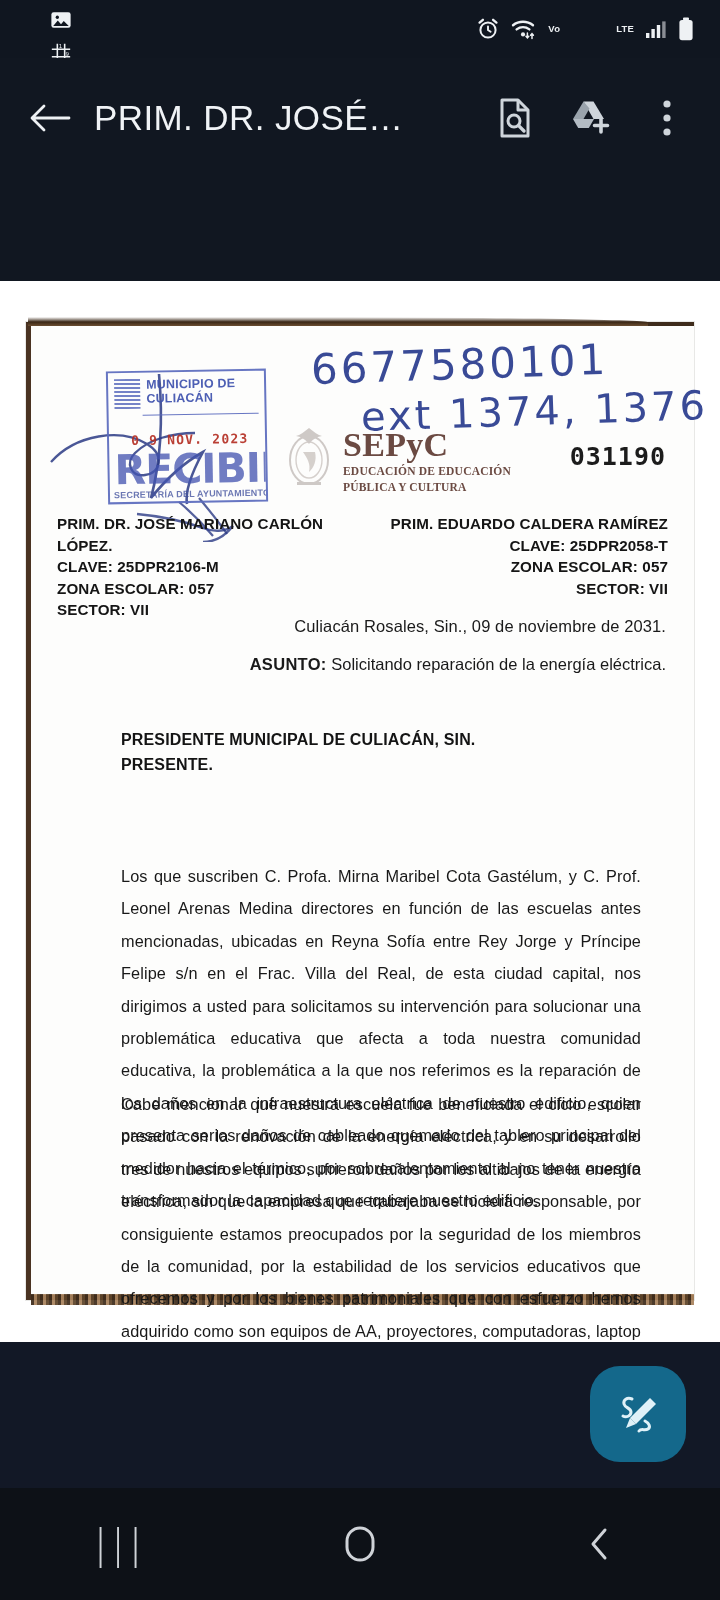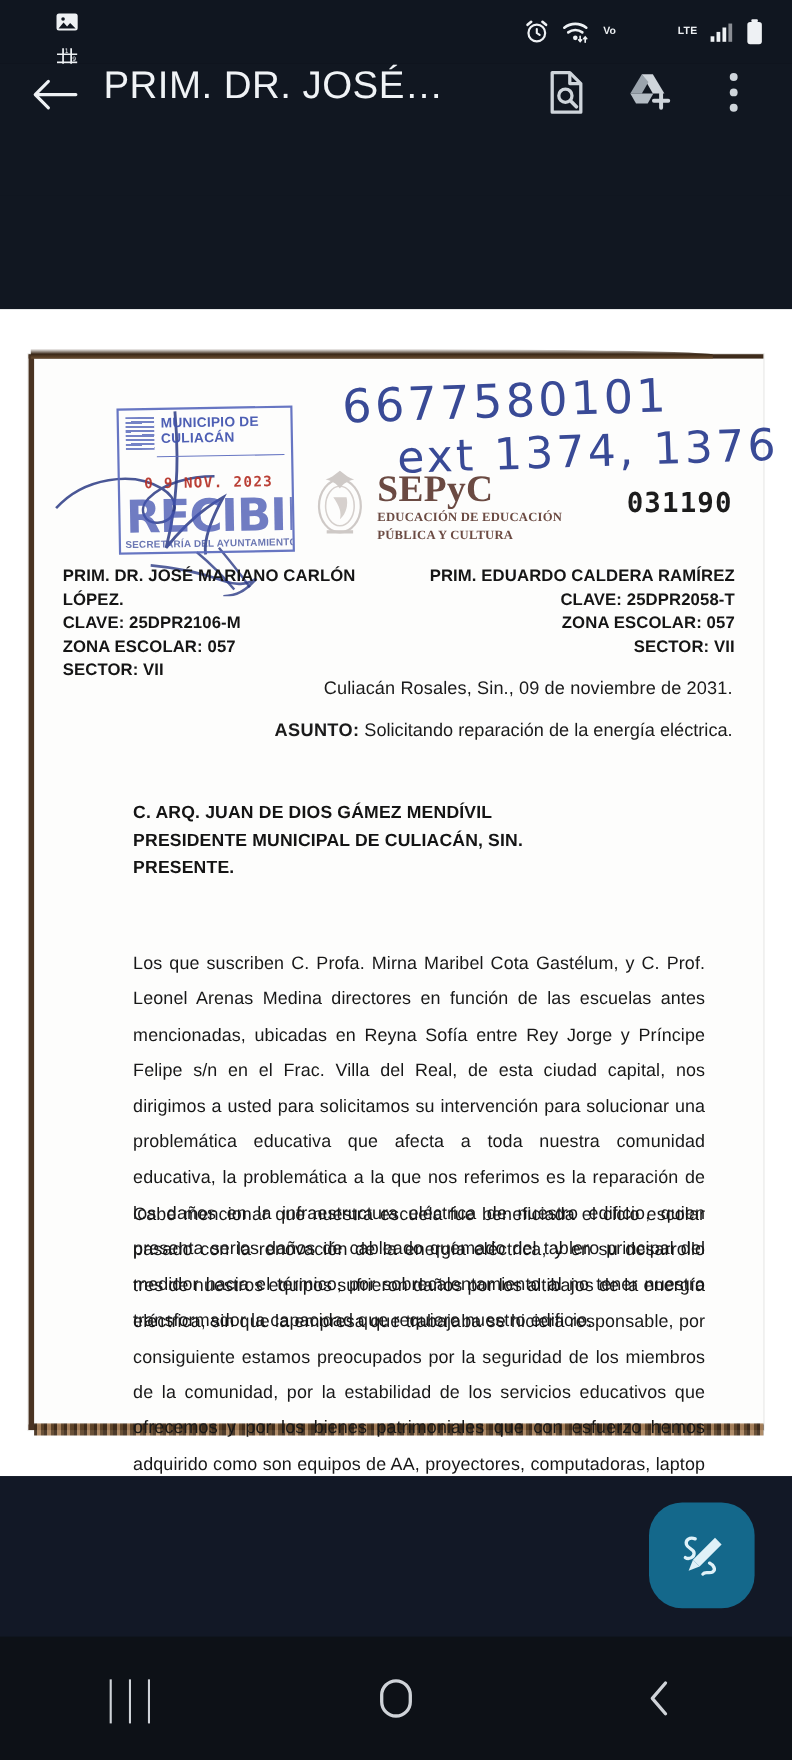--- a/index.html
+++ b/index.html
@@ -20,21 +20,21 @@
   .sb-left{ display:flex; align-items:center; gap:11px;flex-direction:column; }
   .sb-time{ font-size:27px; letter-spacing:.3px; font-weight:400; color:#f2f4f6; }
   .sb-right{ margin-left:auto; display:flex; align-items:center; gap:11px; }
   .sb-ic{ display:flex; align-items:center; justify-content:center;gap:28px; }
   .volte{ font-size:9.5px; line-height:9.5px; font-weight:700; color:#eceff2;
           text-align:center; letter-spacing:.2px;}
 
   
   .appbar{
     position:absolute; top:58px; left:0; width:720px; height:120px;
-    background:#111721; display:flex; align-items:flex-start; padding:0 22px;
+    background:#111721; display:flex; align-items:center; padding:0 22px;
   }
   .back-btn{ width:56px; height:56px; display:flex; align-items:center; justify-content:center; cursor:pointer;}
   .app-title{
     flex:0 1 auto; margin-left:16px; color:#f0f3f6;
     font-size:35px; font-weight:400; letter-spacing:.4px; white-space:nowrap;
     overflow:hidden;
   }
   .ab-actions{ margin-left:auto; display:flex; align-items:center; gap:26px; padding-right:6px;}
   .ab-ic{ width:50px; height:52px; display:flex; align-items:center; justify-content:center; cursor:pointer;}
 
@@ -332,21 +332,20 @@
         </div>
 
         <div class="placeline">Culiacán Rosales, Sin., 09 de noviembre de 2031.</div>
 
         <div class="subject">
           <b>ASUNTO:</b>
           <span>Solicitando reparación de la energía eléctrica.</span>
         </div>
 
         <div class="addressee">
-          <div>C. ARQ. JUAN DE DIOS GÁMEZ MENDÍVIL</div>
           <div>PRESIDENTE MUNICIPAL DE CULIACÁN, SIN.</div>
           <div>PRESENTE.</div>
         </div>
 
         <div class="body-par" id="par1">Los que suscriben C. Profa. Mirna Maribel Cota Gastélum, y C. Prof. Leonel Arenas Medina directores en función de las escuelas antes mencionadas, ubicadas en Reyna Sofía entre Rey Jorge y Príncipe Felipe s/n en el Frac. Villa del Real, de esta ciudad capital, nos dirigimos a usted para solicitamos su intervención para solucionar una problemática educativa que afecta a toda nuestra comunidad educativa, la problemática a la que nos referimos es la reparación de los daños en la infraestructura eléctrica de nuestro edificio, quien presenta serios daños de cableado quemado del tablero principal del medidor hacia el térmico, por sobrecalentamiento al no tener nuestro transformador la capacidad que requiere nuestro edificio.</div>
         <div class="body-par" id="par2">Cabe mencionar que nuestra escuela fue beneficiada el ciclo escolar pasado con la renovación de la energía eléctrica, y en su desarrollo tres de nuestros equipos sufrieron daños por los altibajos de la energía eléctrica, sin que la empresa que trabajaba se hiciera responsable, por consiguiente estamos preocupados por la seguridad de los miembros de la comunidad, por la estabilidad  de los servicios educativos que ofrecemos y por los bienes patrimoniales que con esfuerzo hemos adquirido como son equipos de AA, proyectores, computadoras, laptop de los</div>
 
       </div>
     </div>
   </div>

